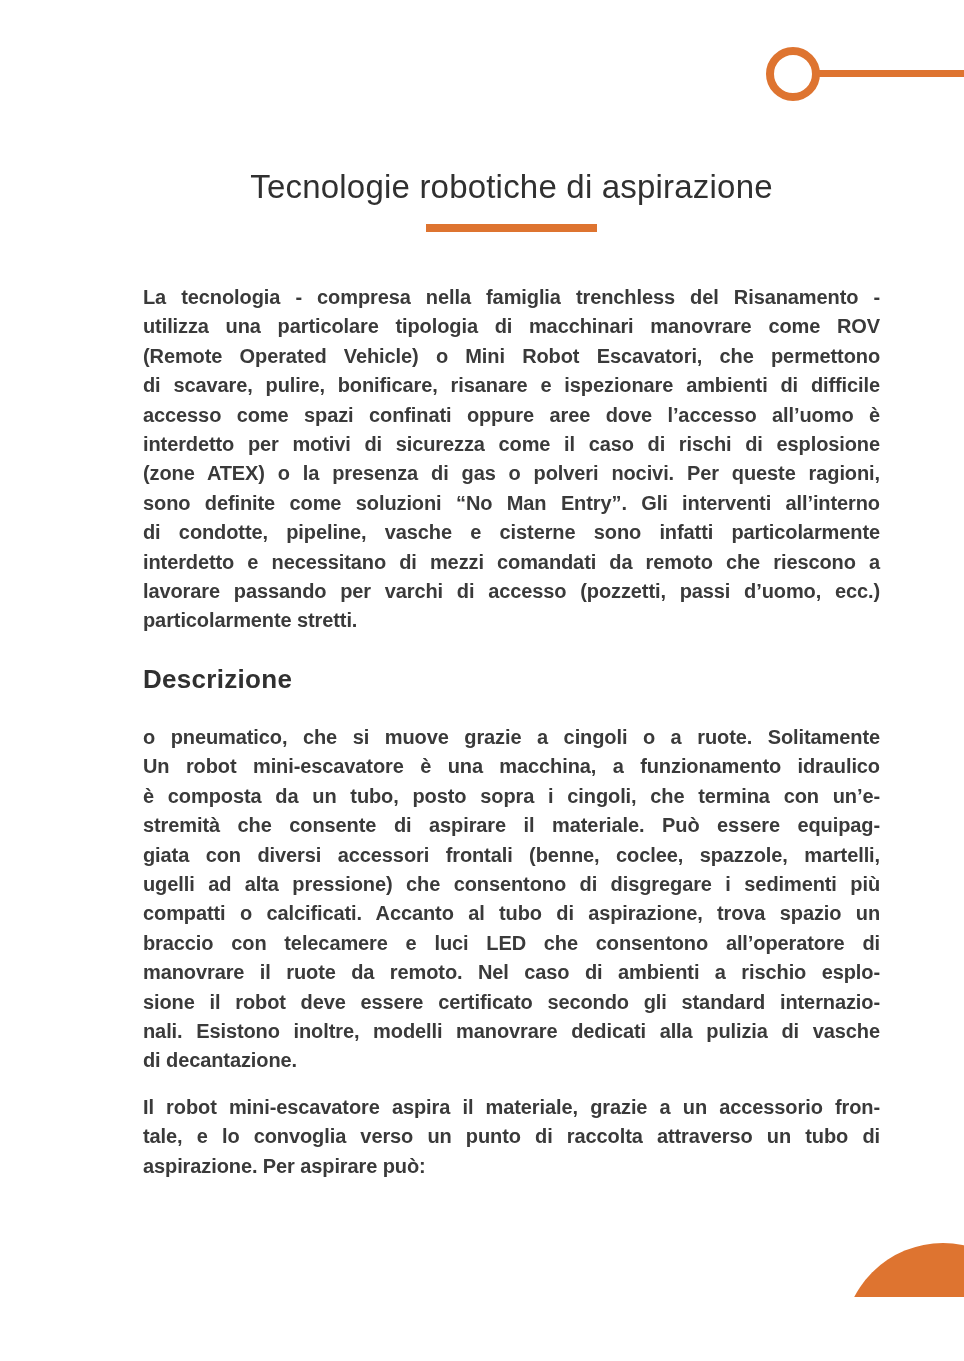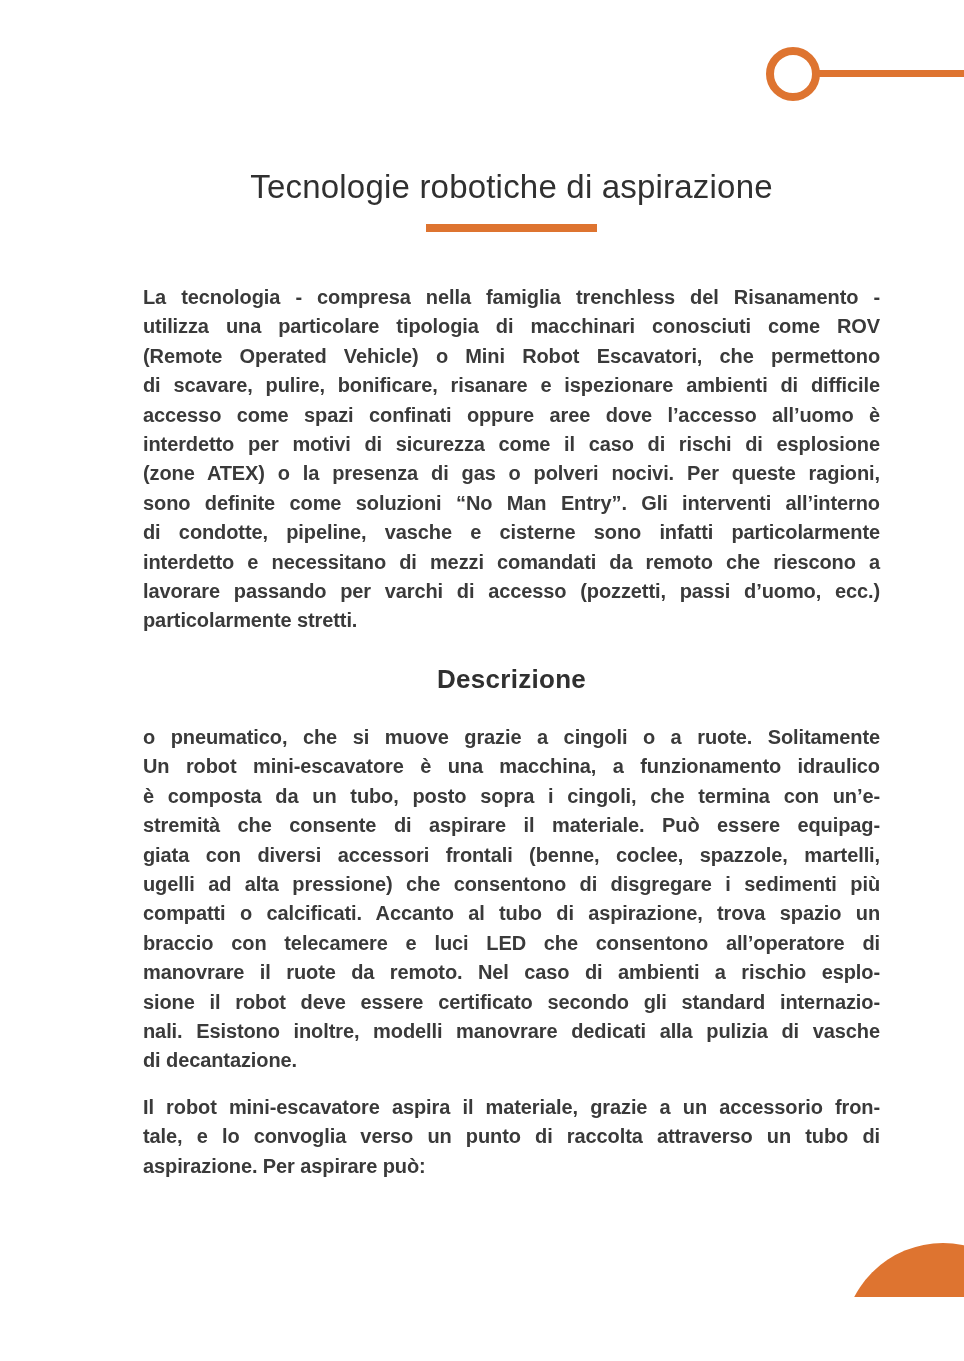--- a/index.html
+++ b/index.html
@@ -74,21 +74,21 @@
     text-align-last: left;
   }
   .para-1 { top: 283px; }
   .para-2 { top: 723px; }
   .para-3 { top: 1093px; }
 
   .section-heading {
     position: absolute;
     left: 143px; top: 662px;
     width: 737px;
-    text-align: center;
+    text-align: left;
     font-size: 26px;
     line-height: 34px;
     font-weight: 600;
     color: var(--title-text);
     letter-spacing: 0.3px;
   }
 
   
   .pagenum-circle {
     position: absolute;
@@ -114,21 +114,21 @@
 <div class="page">
 
   <div class="ornament-circle"></div>
   <div class="ornament-line"></div>
 
   <h1 class="title">Tecnologie robotiche di aspirazione</h1>
   <div class="title-underline"></div>
 
   <div class="para para-1">
       <div class="line">La tecnologia - compresa nella famiglia trenchless del Risanamento -</div>
-      <div class="line">utilizza una particolare tipologia di macchinari conosciuti come ROV</div>
+      <div class="line">utilizza una particolare tipologia di macchinari manovrare come ROV</div>
       <div class="line">(Remote Operated Vehicle) o Mini Robot Escavatori, che permettono</div>
       <div class="line">di scavare, pulire, bonificare, risanare e ispezionare ambienti di difficile</div>
       <div class="line">accesso come spazi confinati oppure aree dove l’accesso all’uomo è</div>
       <div class="line">interdetto per motivi di sicurezza come il caso di rischi di esplosione</div>
       <div class="line">(zone ATEX) o la presenza di gas o polveri nocivi. Per queste ragioni,</div>
       <div class="line">sono definite come soluzioni “No Man Entry”.  Gli interventi all’interno</div>
       <div class="line">di condotte, pipeline, vasche e cisterne sono infatti particolarmente</div>
       <div class="line">interdetto e necessitano di mezzi comandati da remoto che riescono a</div>
       <div class="line">lavorare passando per varchi di accesso (pozzetti, passi d’uomo, ecc.)</div>
       <div class="line last">particolarmente stretti.</div>

